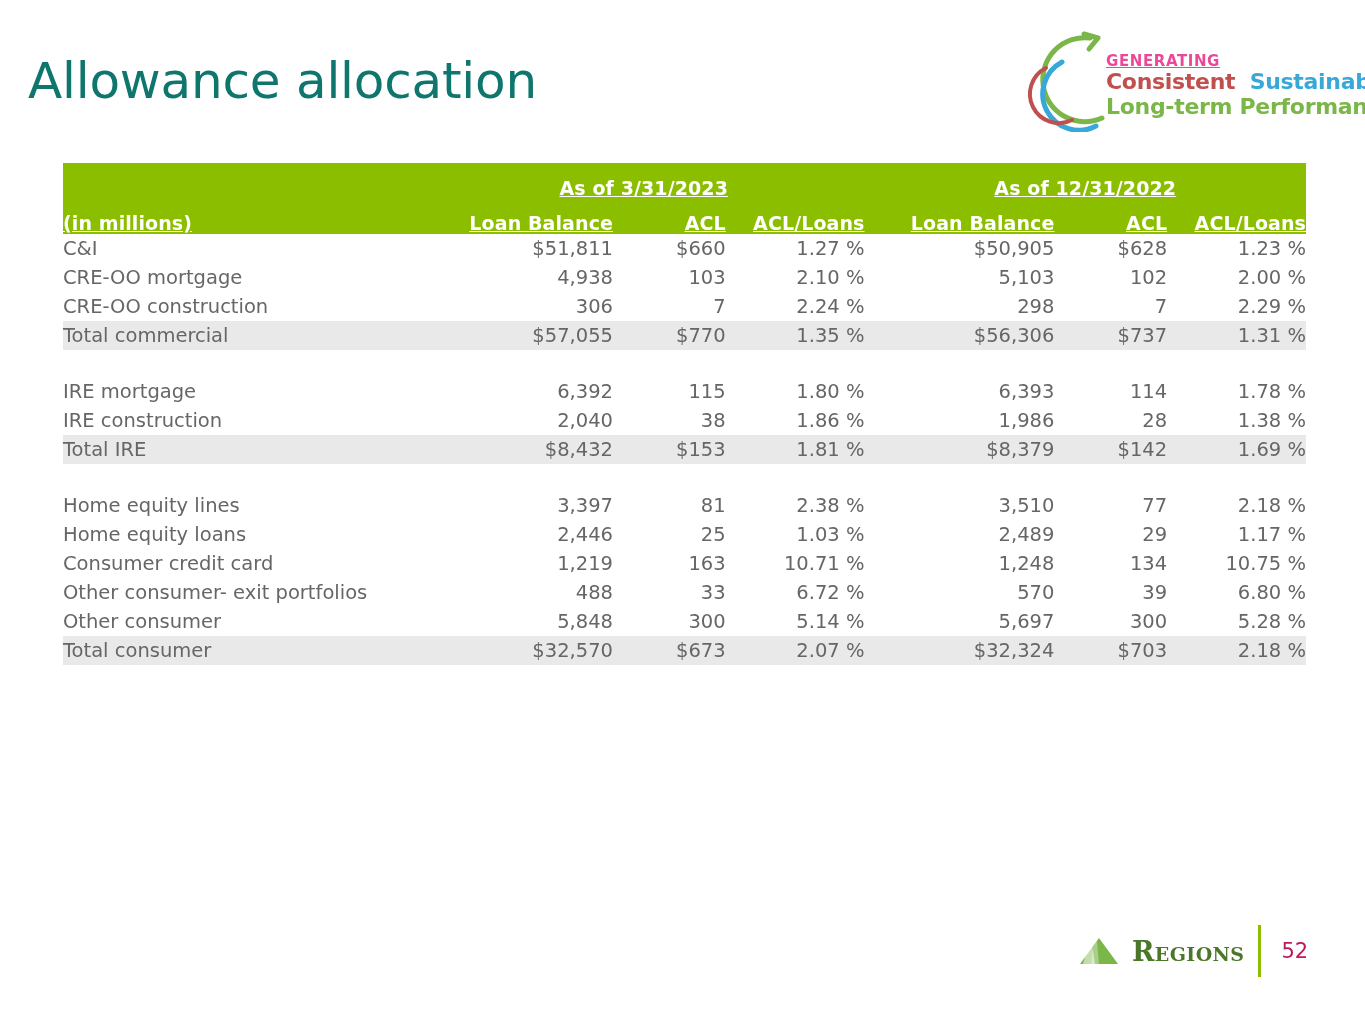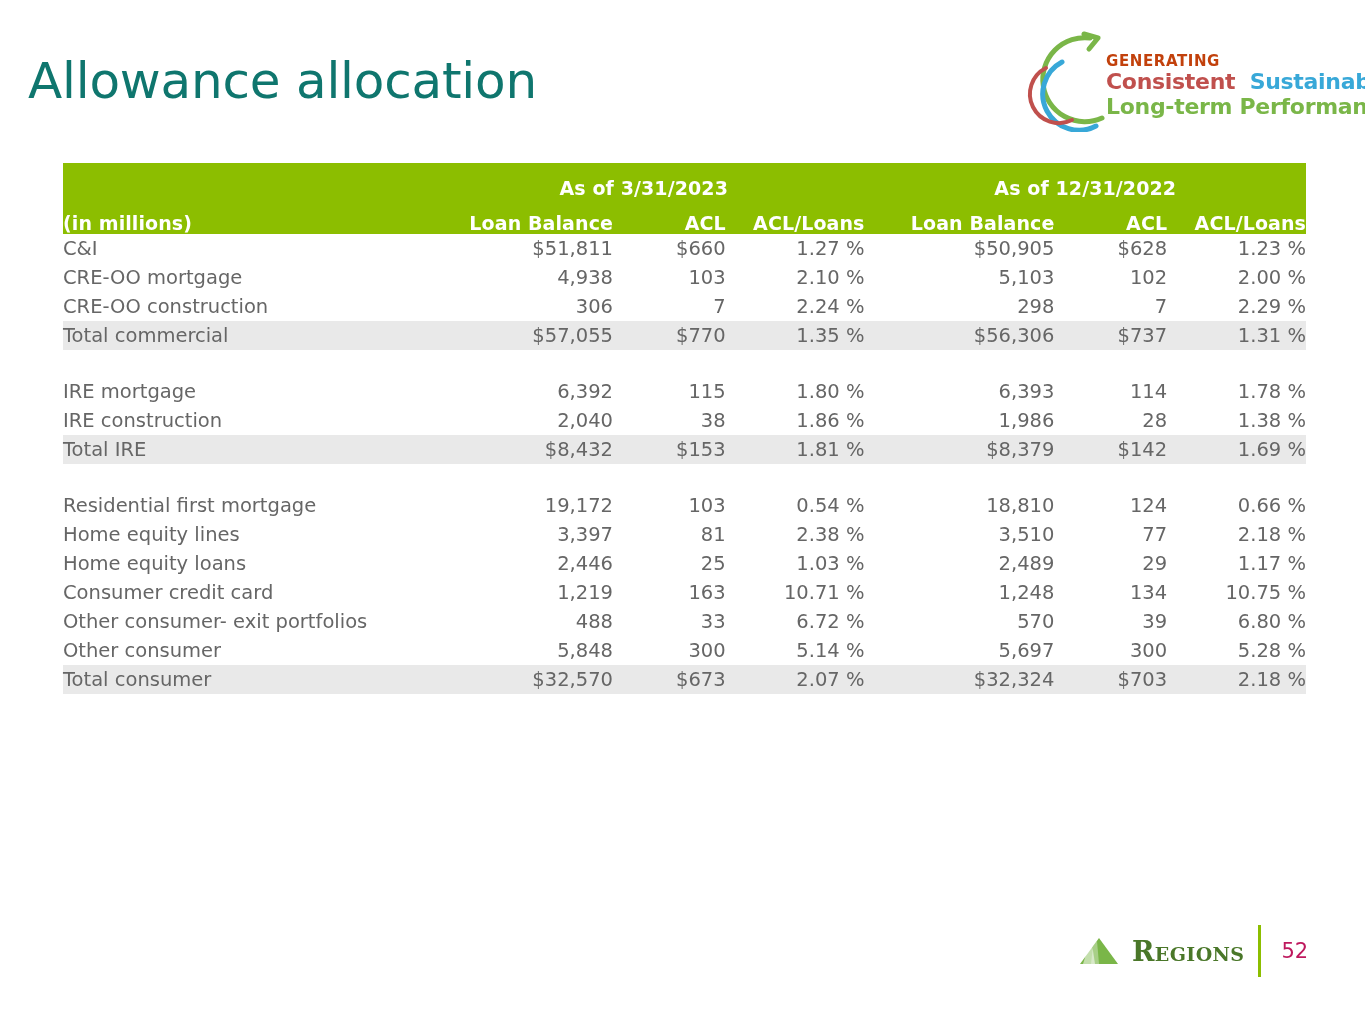--- a/index.html
+++ b/index.html
@@ -43,22 +43,23 @@
   #tagline-logo .txt {
     position: absolute;
     left: 88px;
     font-family: "DejaVu Sans", "Liberation Sans", sans-serif;
     white-space: nowrap;
   }
   #tl-generating {
     top: 28px;
     font-size: 15px;
     font-weight: 700;
-    color: #c2410c;
+    color: #ec4899;
     letter-spacing: 0.6px;
+    text-decoration: underline;
   }
   #tl-line2 {
     top: 45px;
     font-size: 22px;
     font-weight: 700;
     letter-spacing: -0.3px;
   }
   #tl-line3 {
     top: 70px;
     font-size: 22px;
@@ -86,20 +87,21 @@
 
   
   .col-label  { width: 345px; }
   .col-bal    { width: 182px; }
   .col-acl    { width: 108px; }
   .col-ratio  { width: 133px; }
 
   .hdr-band {
     background: #8cbe00;
     color: #ffffff;
+    text-decoration: underline;
   }
   .hdr-period {
     height: 36px;
     font-size: 19px;
     font-weight: 700;
     text-align: center;
     vertical-align: bottom;
     padding-bottom: 2px;
     letter-spacing: 0.1px;
   }
@@ -284,29 +286,20 @@
         <td class="cell-num">$153</td>
         <td class="cell-pct">1.81 %</td>
         <td class="cell-num">$8,379</td>
         <td class="cell-num">$142</td>
         <td class="cell-pct">1.69 %</td>
       </tr>
       <tr class="spacer-row">
         <td colspan="7"></td>
       </tr>
       <tr class="data-row">
-        <td class="cell-label">Residential first mortgage</td>
-        <td class="cell-num">19,172</td>
-        <td class="cell-num">103</td>
-        <td class="cell-pct">0.54 %</td>
-        <td class="cell-num">18,810</td>
-        <td class="cell-num">124</td>
-        <td class="cell-pct">0.66 %</td>
-      </tr>
-      <tr class="data-row">
         <td class="cell-label">Home equity lines</td>
         <td class="cell-num">3,397</td>
         <td class="cell-num">81</td>
         <td class="cell-pct">2.38 %</td>
         <td class="cell-num">3,510</td>
         <td class="cell-num">77</td>
         <td class="cell-pct">2.18 %</td>
       </tr>
       <tr class="data-row">
         <td class="cell-label">Home equity loans</td>

